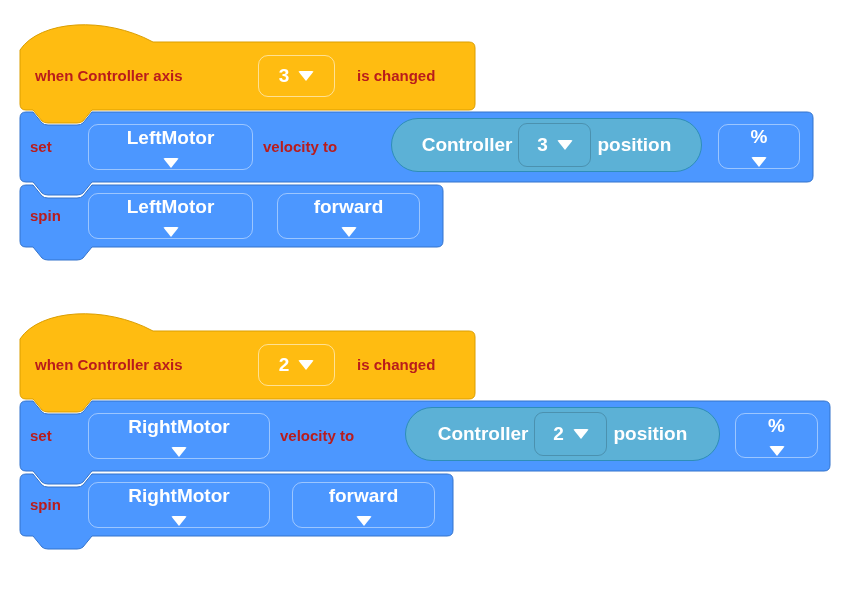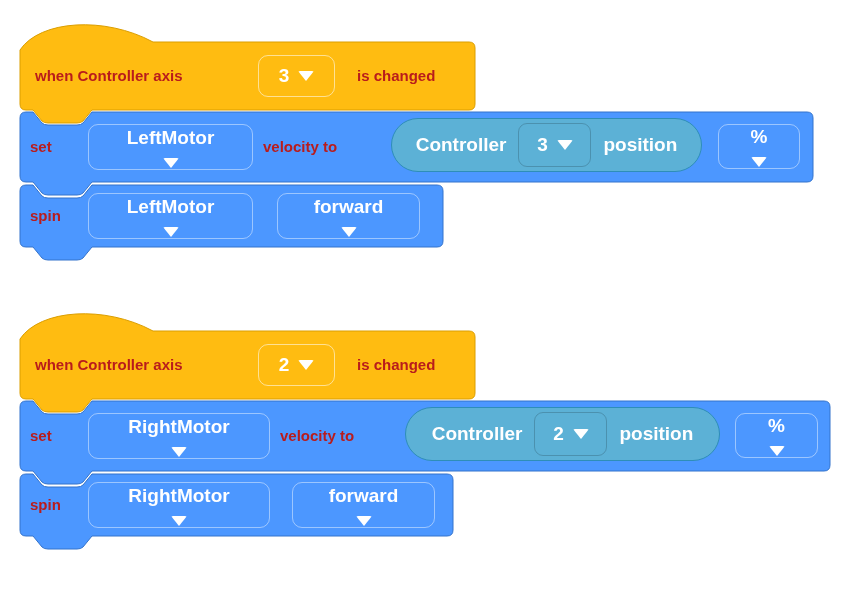--- a/index.html
+++ b/index.html
@@ -35,21 +35,21 @@
   .caret {
     width:0; height:0;
     border-left:8px solid transparent;
     border-right:8px solid transparent;
     border-top:10px solid #ffffff;
     border-radius:2px;
   }
 
   .reporter {
     position:absolute; display:flex; align-items:center; justify-content:center;
-    gap:12px; background:#5CB1D6; border:1px solid #2E8EB8; border-radius:27px;
+    gap:6px; background:#5CB1D6; border:1px solid #2E8EB8; border-radius:27px;
     box-sizing:border-box; cursor:pointer;
   }
 </style>
 </head>
 <body>
 
 <div id="canvas">
 
   <div class="stack" style="top:24px">
     <svg width="830" height="240" viewBox="0 0 830 240">

